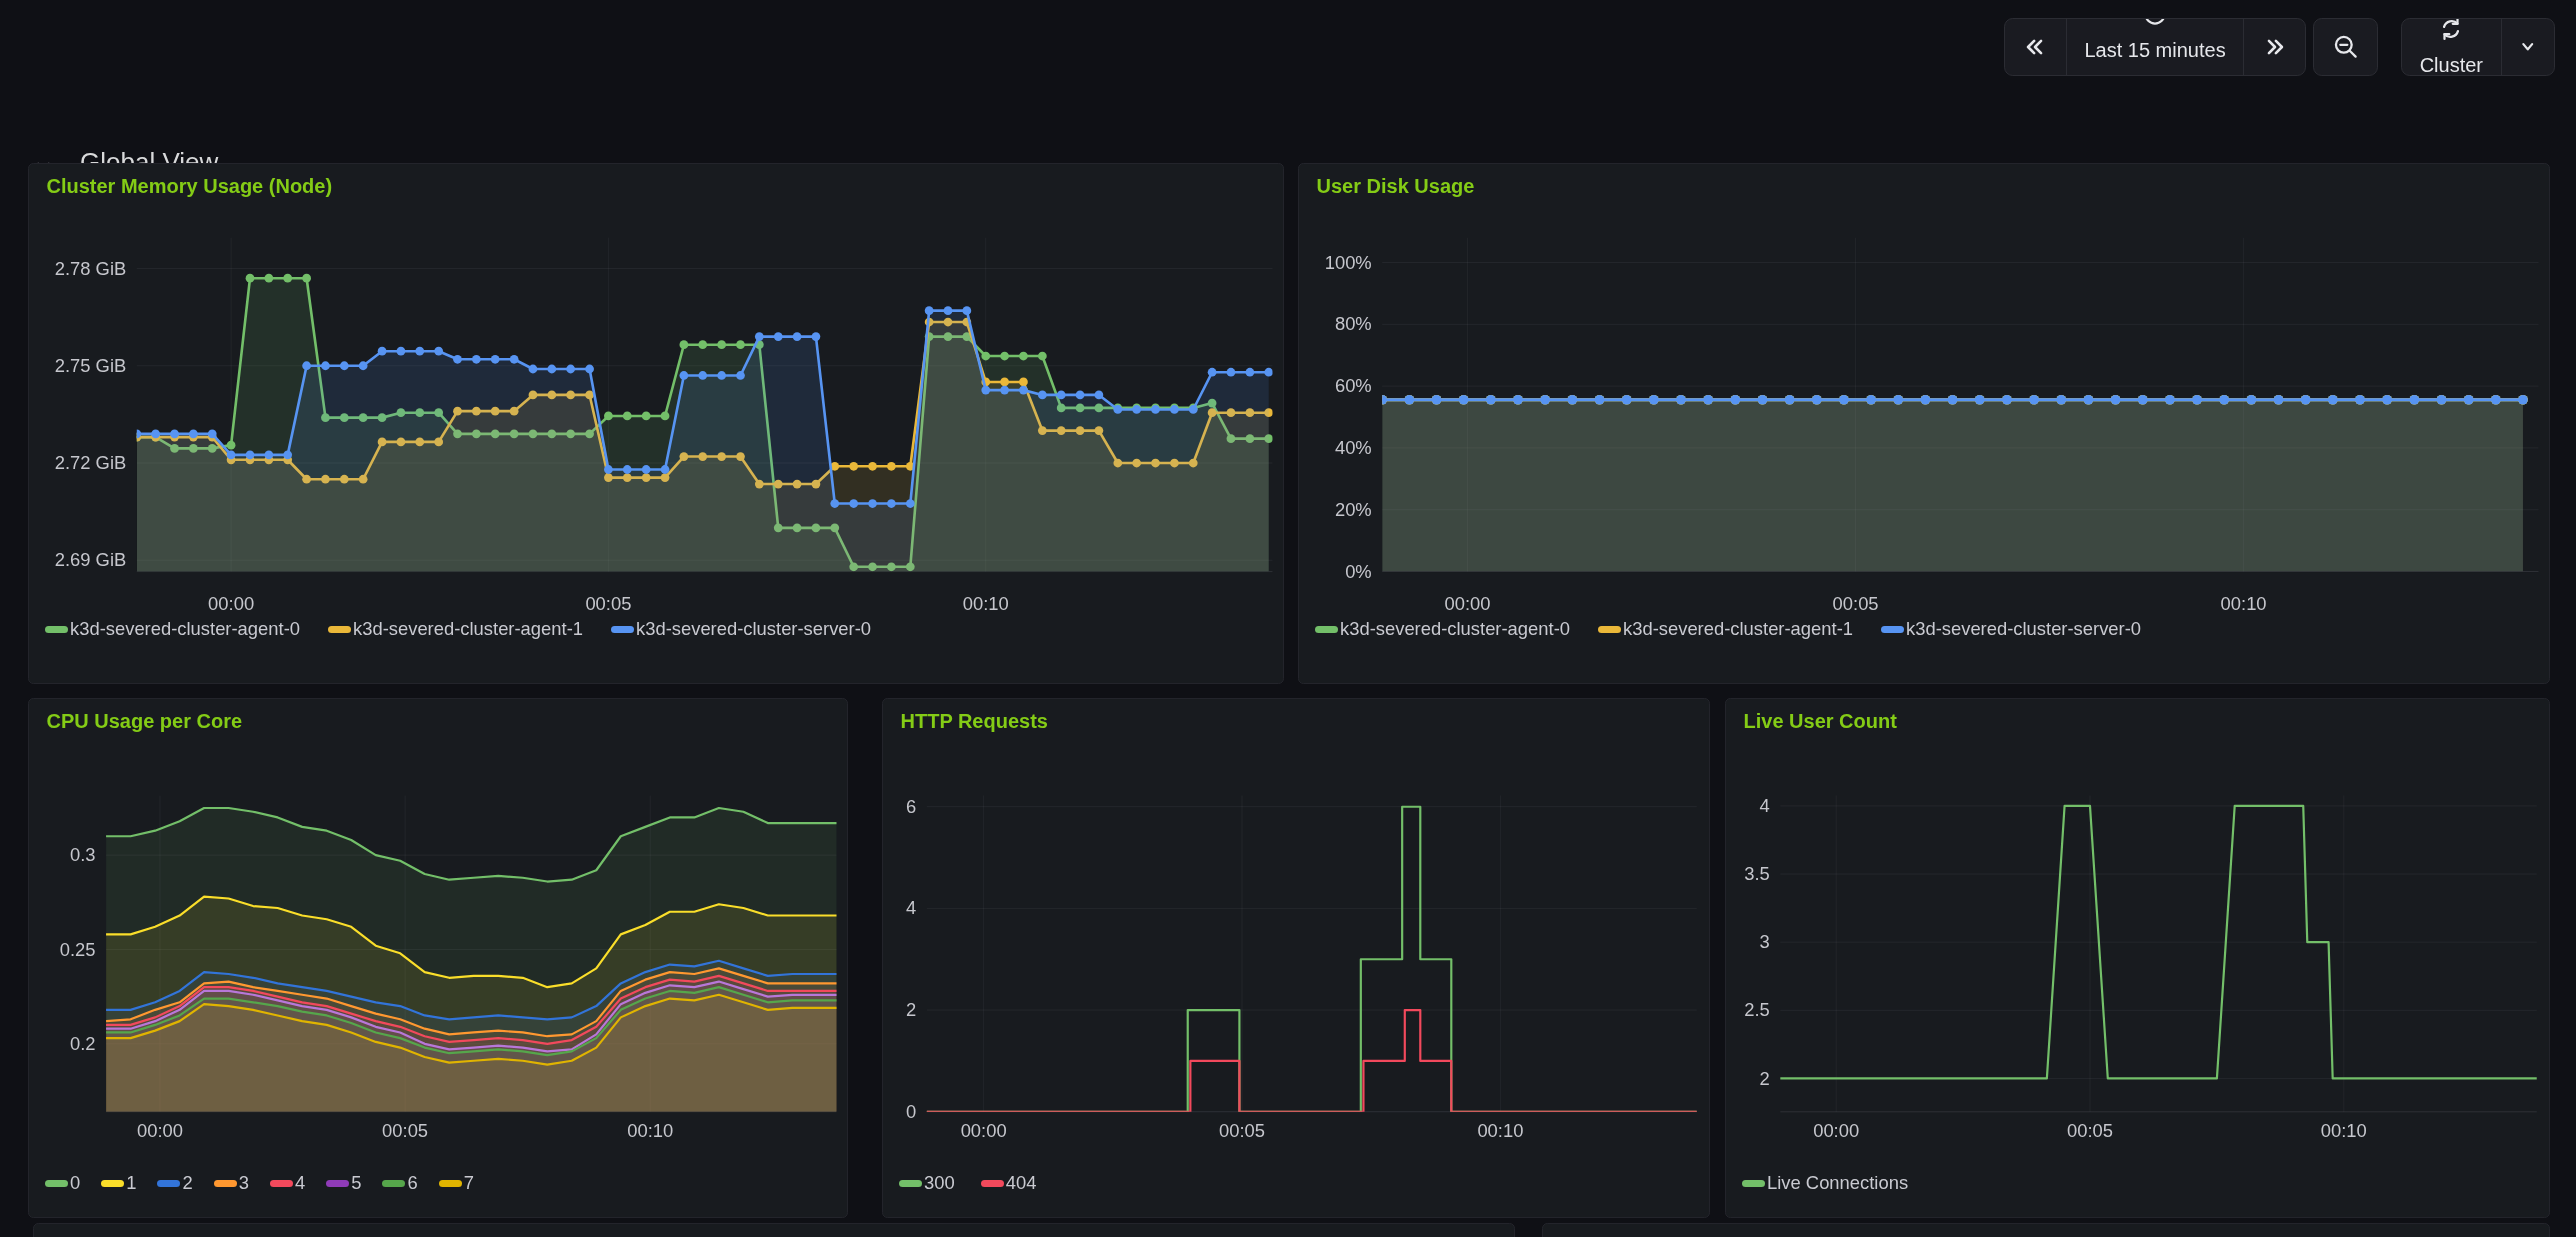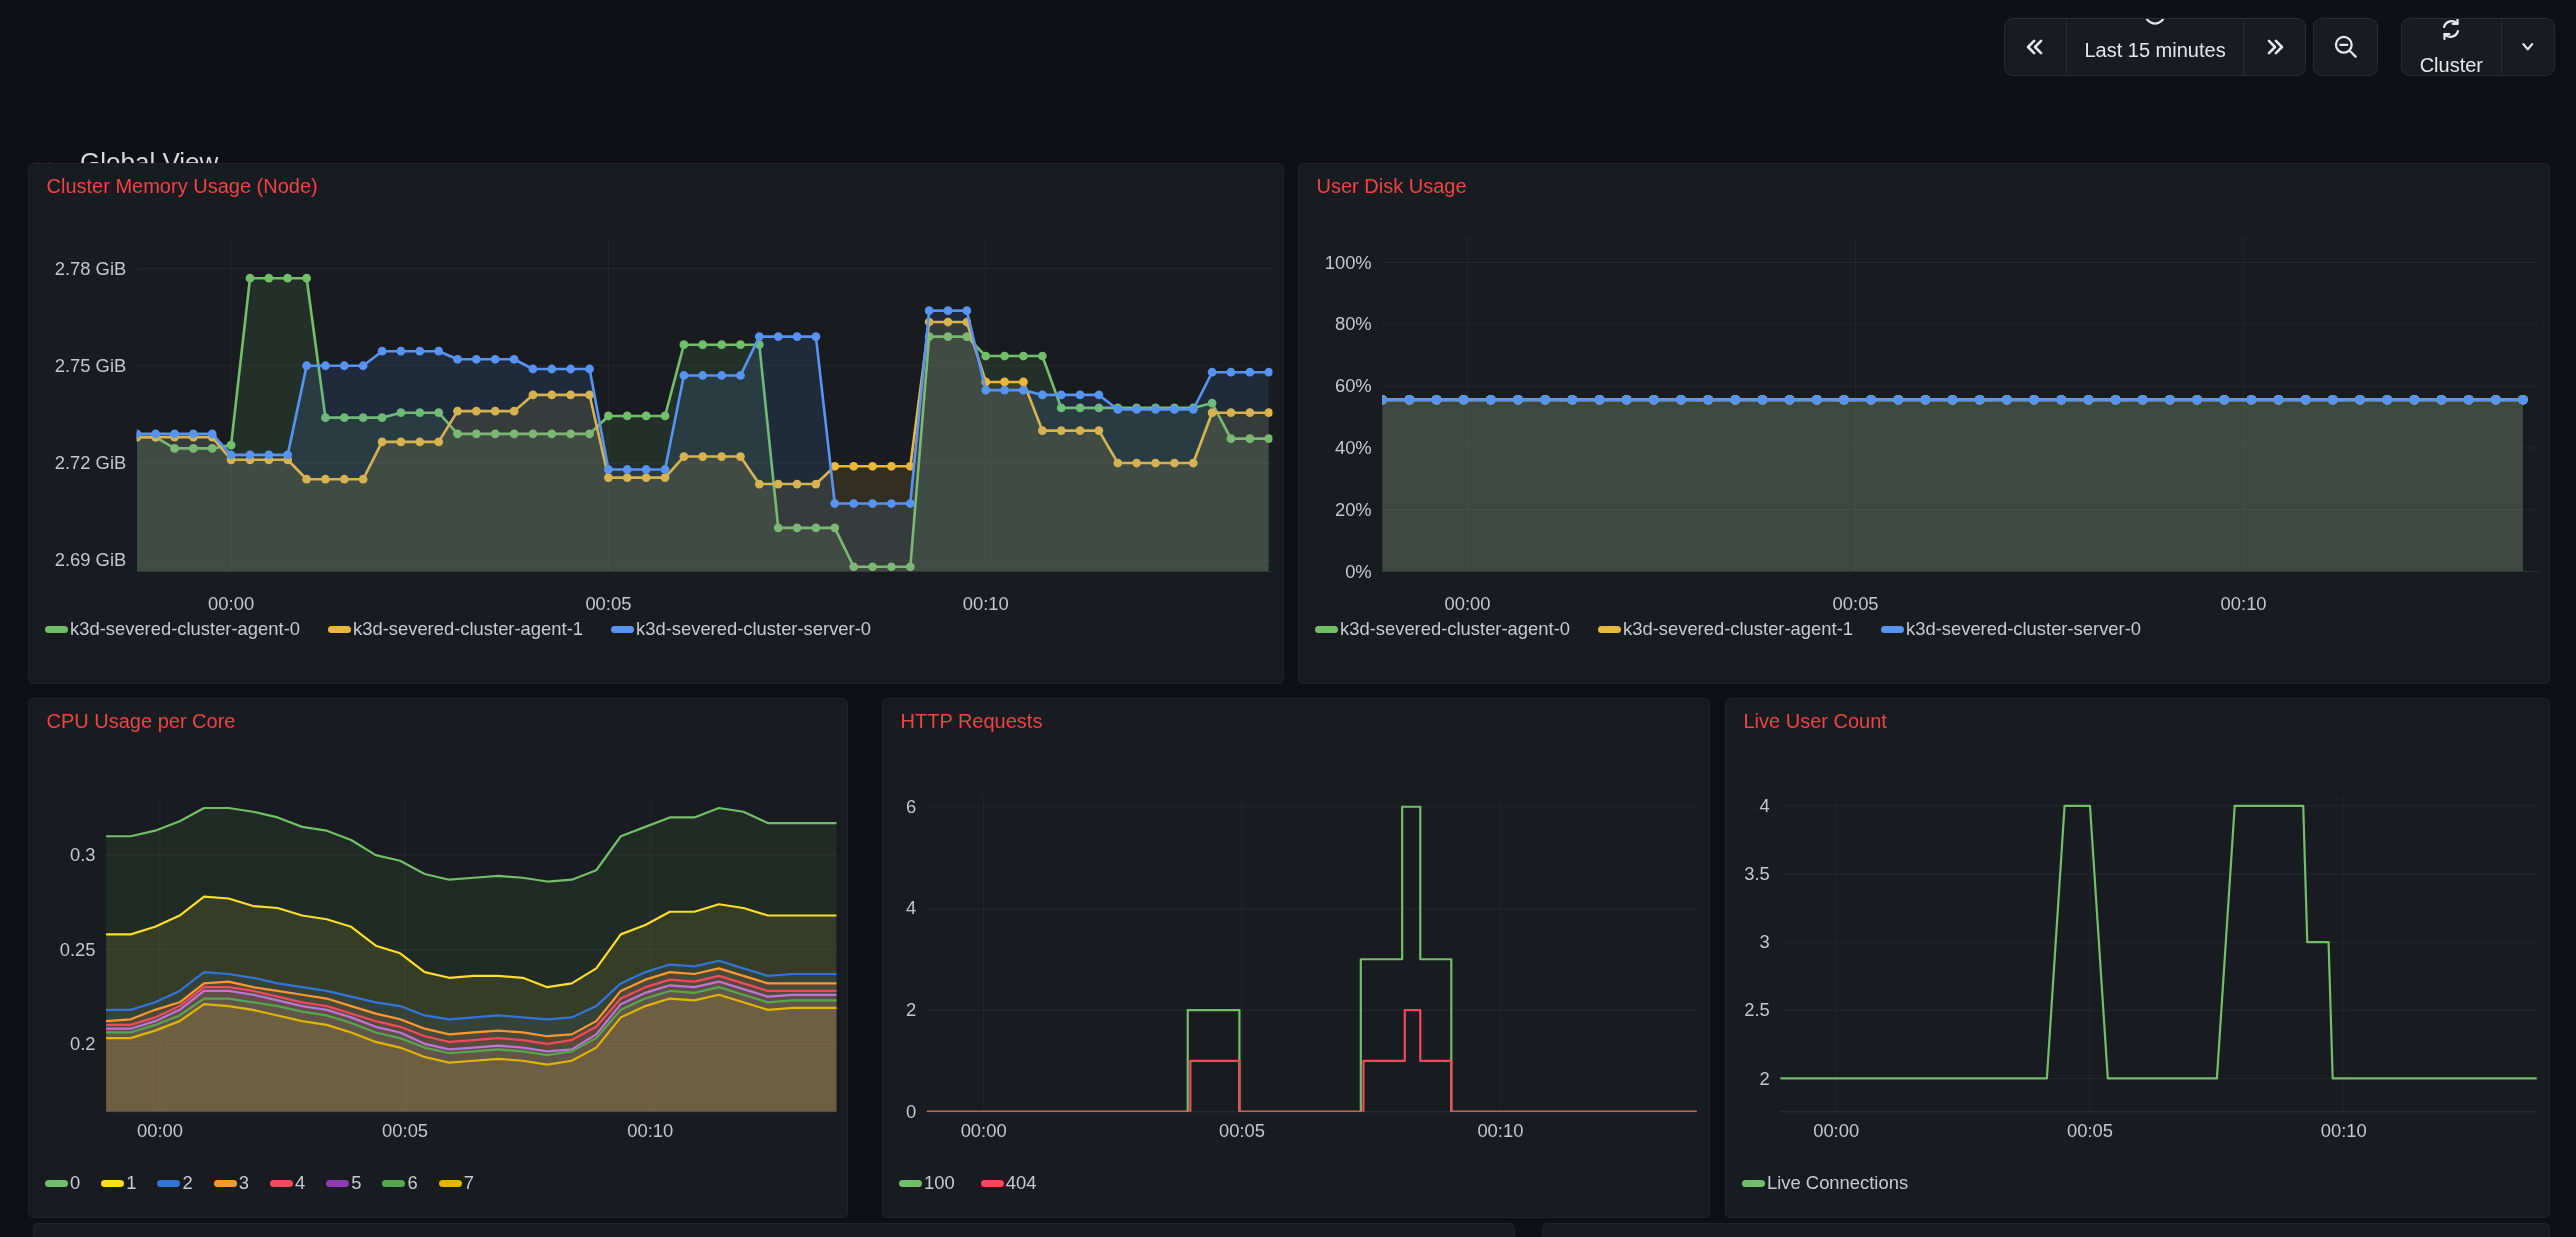--- a/index.html
+++ b/index.html
@@ -15,21 +15,21 @@
   .solo{margin-left:7px;}
   .gap-lg{margin-left:23px;}
   .icon{display:inline-flex;align-items:center;justify-content:center;}
   .icon svg{display:block;}
   
   .section-header{position:absolute;left:32px;top:102px;display:flex;align-items:flex-end;gap:25px;cursor:pointer;margin-top:45px;}
   .section-title{font-size:26px;font-weight:500;color:#d8d9da;}
   
   .panel{position:absolute;background:#181b1f;border:0.9px solid #23242b;border-radius:5.3px;}
   .panel-header{position:absolute;left:17.5px;top:10.5px;right:17.5px;height:32px;cursor:pointer;}
-  .panel-title{font-size:20px;font-weight:400;color:#ef4444;white-space:nowrap;}
+  .panel-title{font-size:20px;font-weight:700;color:#84cc16;white-space:nowrap;}
   .chart{position:absolute;inset:0;width:100%;height:100%;}
   svg text.tick{font-family:"Liberation Sans","DejaVu Sans",sans-serif;font-size:21px;fill:#c6c7cd;}
   .legend{position:absolute;left:16px;display:flex;align-items:center;flex-wrap:nowrap;}
   .legend-item{display:inline-flex;align-items:center;gap:2px;cursor:pointer;}
   .legend-swatch{width:23px;height:7px;border-radius:3.5px;flex:none;}
   .legend-label{font-size:18.4px;color:#c9cad1;white-space:nowrap;}
   .stub{position:absolute;height:35px;background:#181b1f;border:0.9px solid #23242b;border-radius:5.3px 5.3px 0 0;}
 </style>
 </head>
 <body>
@@ -629,21 +629,21 @@
         <text x="38" y="245.84565916398714" text-anchor="end" class="tick">4</text>
         <text x="38" y="361.9228295819936" text-anchor="end" class="tick">2</text>
         <text x="38" y="478" text-anchor="end" class="tick">0</text>
         <text x="114.89261744966443" y="500" text-anchor="middle" class="tick">00:00</text>
         <text x="409.8590604026845" y="500" text-anchor="middle" class="tick">00:05</text>
         <text x="704.8255033557047" y="500" text-anchor="middle" class="tick">00:10</text>
       </svg>
     <div class="legend" style="top:473px;gap:26px;">
         <span class="legend-item">
           <span class="legend-swatch" style="background: rgb(115, 191, 105);"></span>
-          <span class="legend-label">100</span>
+          <span class="legend-label">300</span>
         </span>
         <span class="legend-item">
           <span class="legend-swatch" style="background: rgb(242, 73, 92);"></span>
           <span class="legend-label">404</span>
         </span>
       </div>
   </div>
 
   <div class="panel" style="left:1725px;top:698px;width:823px;height:518px;">
     <div class="panel-header">

